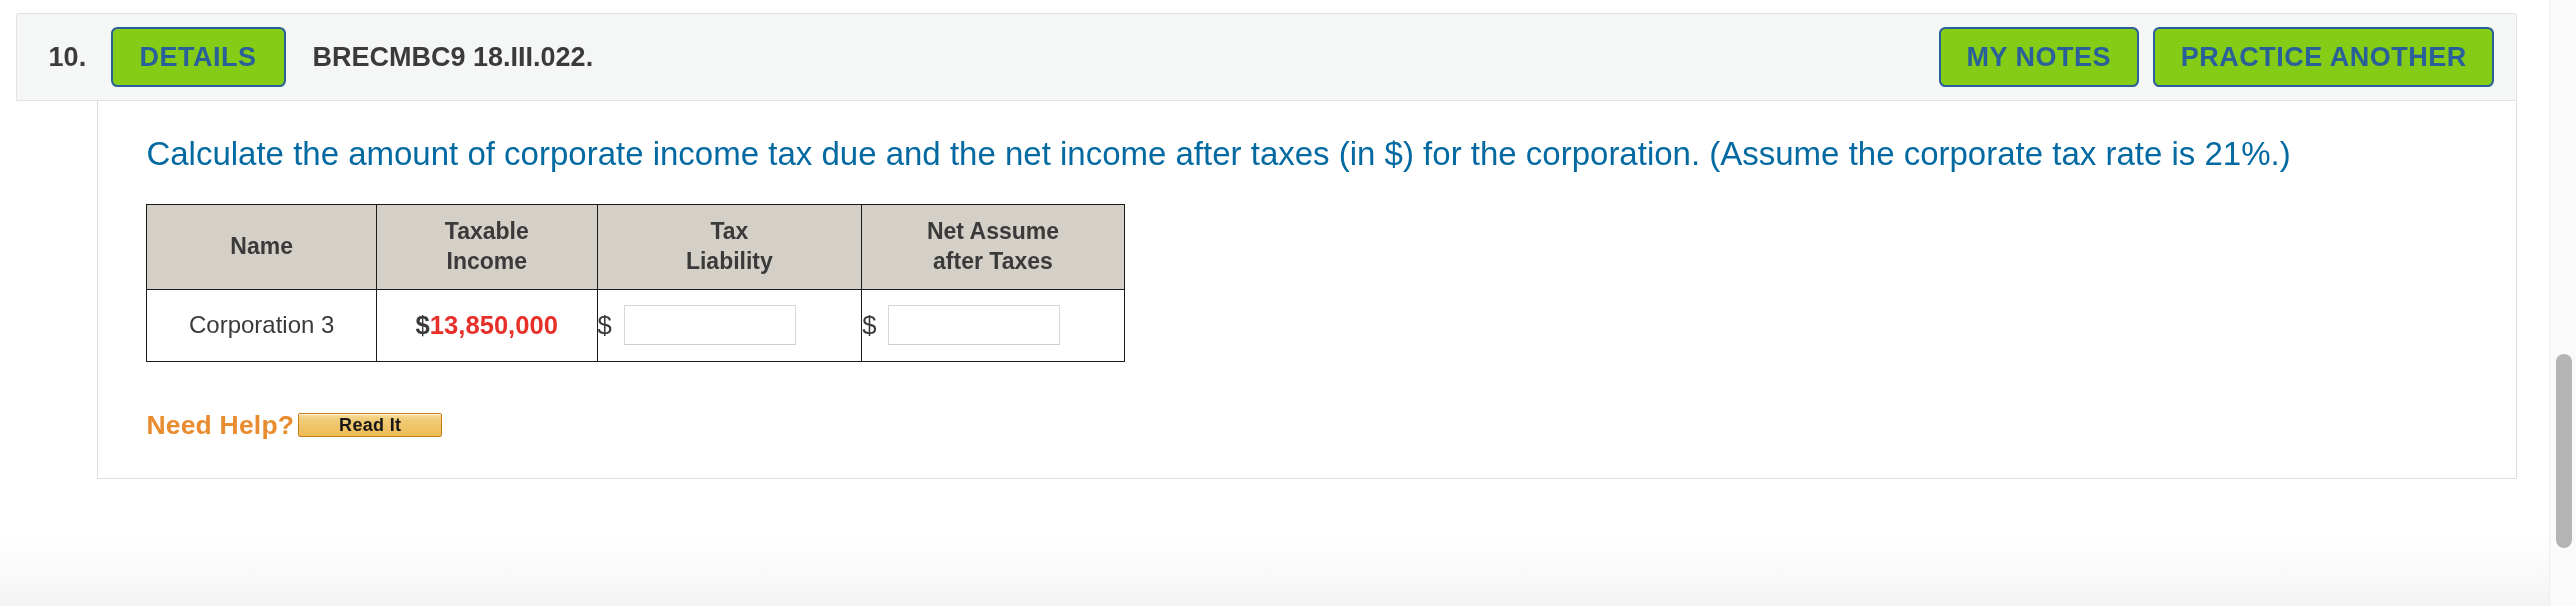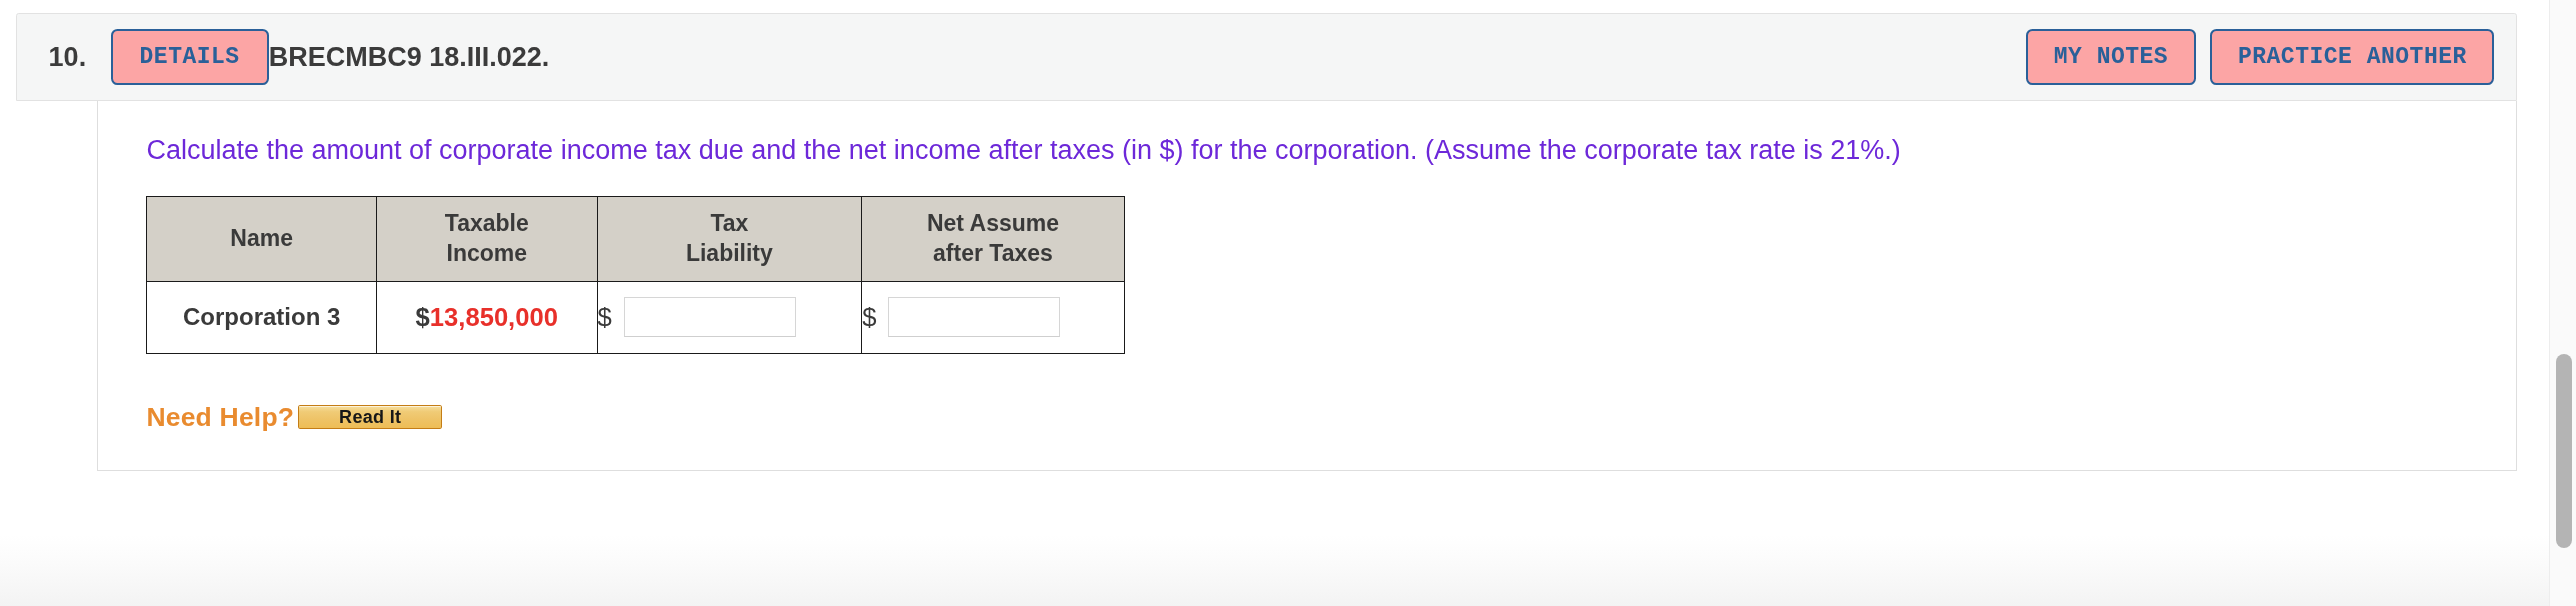--- a/index.html
+++ b/index.html
@@ -61,38 +61,39 @@
     color: #3b3b3b;
     letter-spacing: 0.2px;
     margin-right: 24px;
     white-space: nowrap;
   }
 
   .btn-outline {
     box-sizing: border-box;
     border: 2.7px solid #2a6099;
     border-radius: 6.4px;
-    background: #fca5a5;
+    background: #84cc16;
     color: #2a6099;
-    font-size: 23px;
+    font-size: 27px;
     font-weight: bold;
     letter-spacing: 0.5px;
     line-height: 1;
     padding: 14.6px 25.6px;
     cursor: pointer;
     white-space: nowrap;
-    font-family: Liberation Mono, monospace;
+    font-family: Liberation Sans, sans-serif;
   }
 
   .btn-details { padding: 14.6px 27px; }
 
   .q-title {
     font-size: 27px;
     font-weight: bold;
     color: #3b3b3b;
+    margin-left: 27px;
     white-space: nowrap;
   }
 
   .q-header-spacer { flex: 1 1 auto; }
 
   .q-actions {
     display: flex;
     align-items: center;
     gap: 14.6px;
   }
@@ -102,22 +103,22 @@
     background: #ffffff;
     border: 0.9px solid #dedede;
     border-top: none;
     margin-left: 81px;
     width: 2420px;
     min-height: 369px;
     padding: 25.6px 0 37px 0;
   }
 
   .q-text {
-    font-size: 27px;
-    color: #6d28d9;
+    font-size: 33px;
+    color: #0369a1;
     line-height: 1.35;
     padding: 5.5px 37px 0 48px;
     white-space: nowrap;
   }
 
   
   .table-wrap { padding: 27px 0 0 48px; }
 
   table.calc-table {
     border-collapse: collapse;
@@ -148,21 +149,20 @@
   th.col-taxable  { width: 194px; margin-left: 11px; }
   th.col-tax      { width: 238px; }
   th.col-net      { width: 236px; }
 
   table.calc-table td { height: 71px; }
 
   td.cell-name {
     text-align: center;
     font-size: 24px;
     color: #3a3a3a;
-    font-weight: bold;
   }
 
   td.cell-taxable {
     text-align: center;
     font-size: 25.6px;
     font-weight: bold;
     white-space: nowrap;
     margin-top: 36px;
   }
   .dollar-dark { color: #3a3a3a; }

